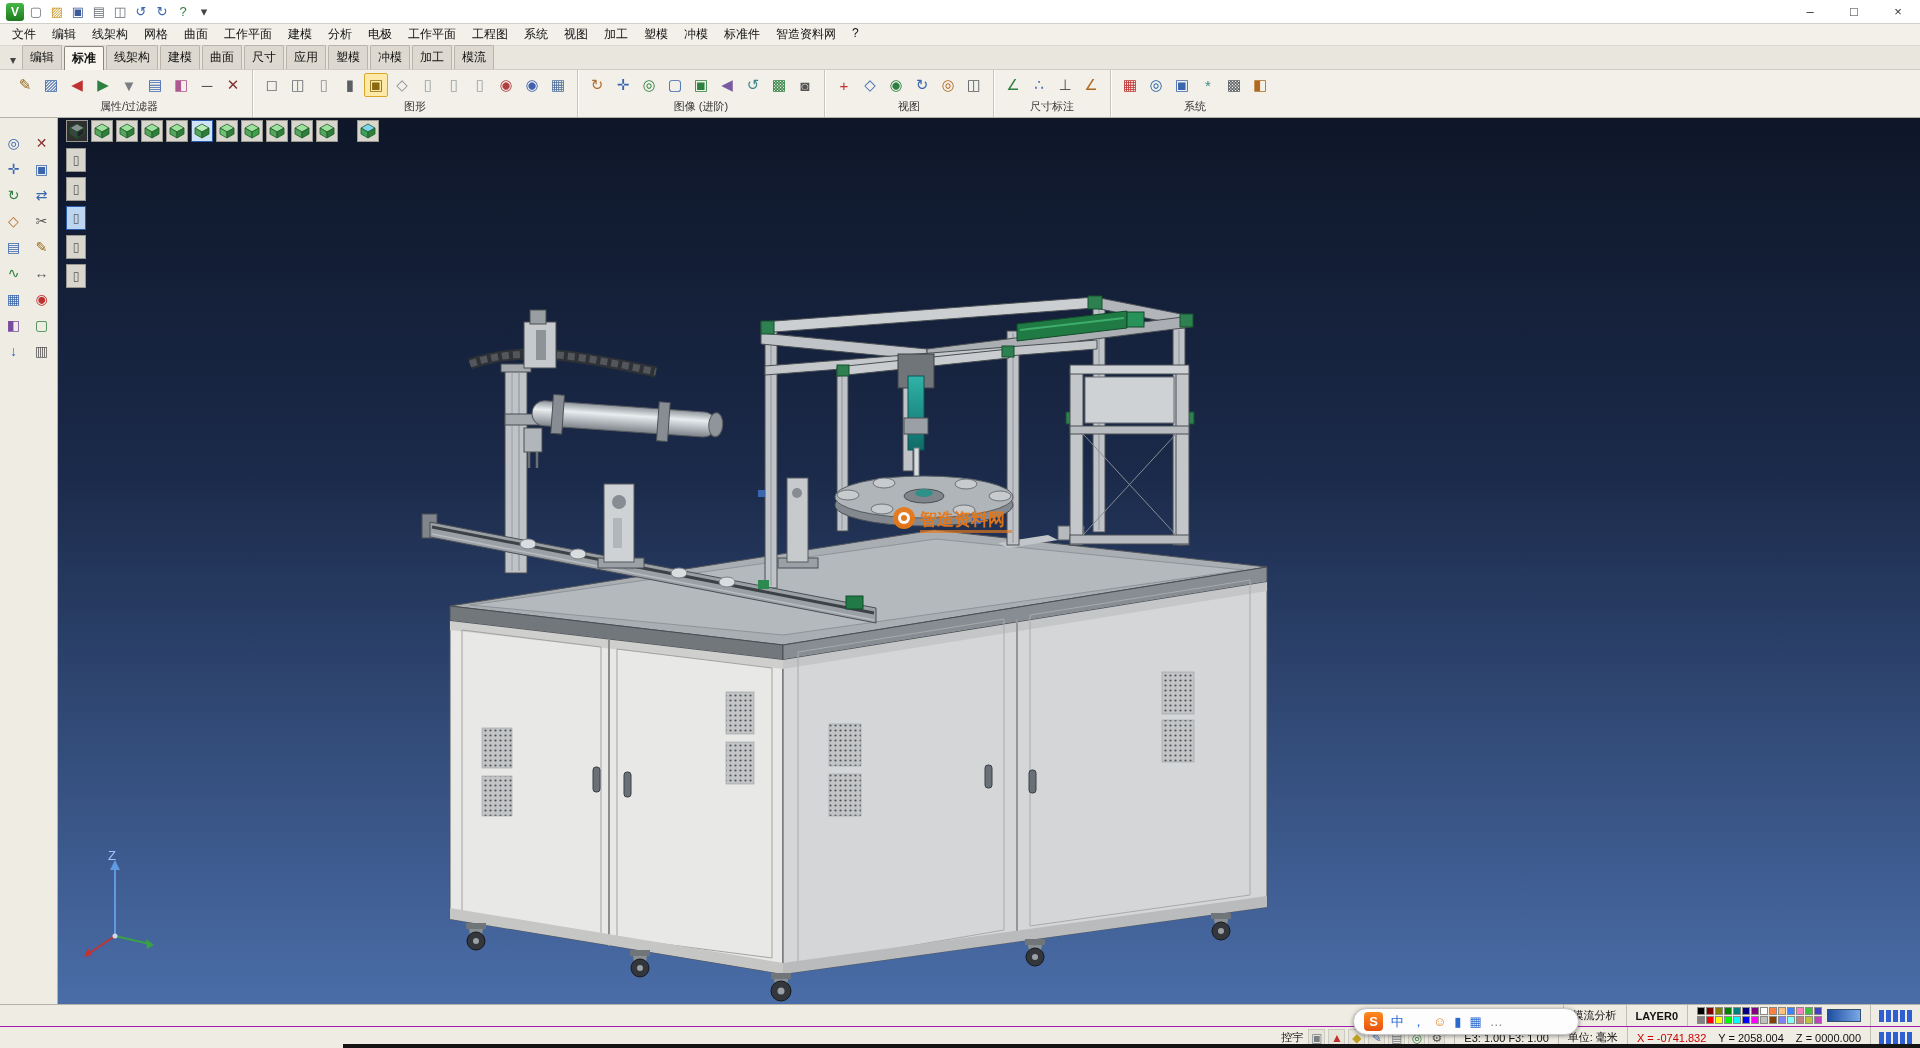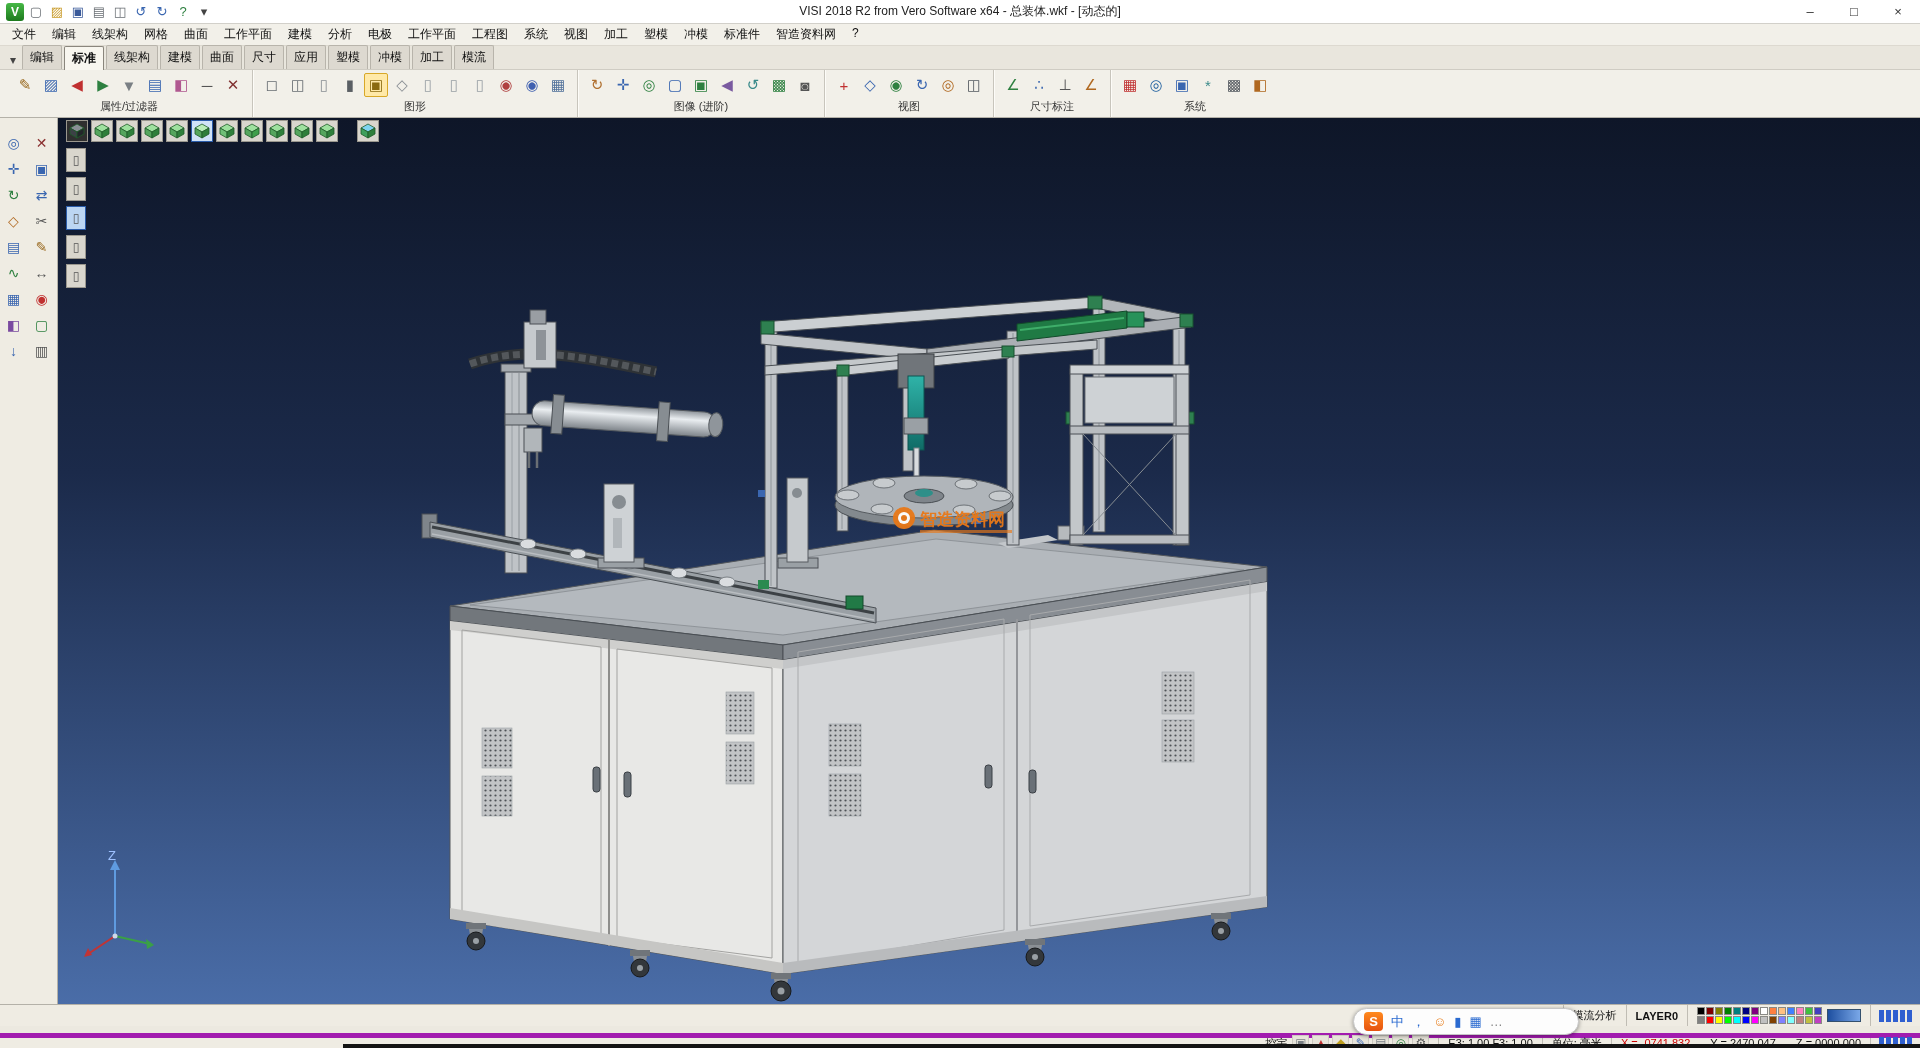--- a/index.html
+++ b/index.html
@@ -46,21 +46,21 @@
   .cube-row { position: absolute; left: 8px; top: 2px; display: flex; gap: 3px; z-index: 5; }
   .cube-tile { width: 22px; height: 22px; background: #d9d6cd; border: 1px solid #9a978e; display: flex; align-items: center; justify-content: center; }
   .cube-tile[data-variant="selected"] { background: #cfe2f7; border-color: #2a5caa; }
   .cube-tile[data-variant="dark"] { background: #2f2f2f; }
   .cube-tile[data-variant="gap"] { margin-left: 16px; }
   .side-btns { position: absolute; left: 8px; top: 30px; display: flex; flex-direction: column; gap: 5px; z-index: 5; }
   .side-btn { width: 20px; height: 24px; background: #d9d6cd; border: 1px solid #9a978e; display: flex; align-items: center; justify-content: center; font-size: 12px; color: #555; }
   .side-btn[data-variant="active"] { background: #bcd6f2; border-color: #2a5caa; }
   
   .status1 { position: absolute; left: 0; right: 0; bottom: 22px; height: 22px; background: #efece3; border-top: 1px solid #b4b1a8; display: flex; align-items: center; font-size: 11px; }
-  .status2 { position: absolute; left: 0; right: 0; bottom: 0; height: 15px; background: #efece3; border-top: 5px solid #a21caf; display: flex; align-items: flex-start; font-size: 11px; }
+  .status2 { position: absolute; left: 0; right: 0; bottom: 0; height: 22px; background: #efece3; border-top: 1px solid #a21caf; display: flex; align-items: flex-start; font-size: 11px; }
   .sp { flex: 1; }
   .spanel { border-left: 1px solid #c0bdb4; padding: 0 9px; display: flex; align-items: center; gap: 5px; height: 100%; white-space: nowrap; }
   .layer-label { font-weight: bold; }
   .palette-grid { display: grid; grid-template-rows: repeat(2, 8px); grid-auto-flow: column; gap: 1px; }
   .pal { width: 8px; height: 8px; border: 1px solid #8a8a86; }
   .blue-box { width: 34px; height: 13px; background: linear-gradient(90deg, #1e4fa0, #7aa8e8); border: 1px solid #33506e; }
   .seg-bar { display: flex; gap: 2px; padding: 0 8px; align-items: center; height: 100%; border-left: 1px solid #c0bdb4; }
   .seg { width: 5px; height: 12px; background: #2f5fd0; }
   .coord-x { color: #cc0000; }
   .status-icon { width: 17px; height: 17px; display: flex; align-items: center; justify-content: center; font-size: 12px; border: 1px solid #cdcac1; background: #e7e4da; }
@@ -85,21 +85,20 @@
           <span class="qat-icon" title="open-file-icon" style="color: rgb(200, 154, 40);">▨</span>
           <span class="qat-icon" title="save-icon" style="color: rgb(58, 90, 154);">▣</span>
           <span class="qat-icon" title="print-icon" style="color: rgb(106, 111, 116);">▤</span>
           <span class="qat-icon" title="preview-icon" style="color: rgb(106, 111, 116);">◫</span>
           <span class="qat-icon" title="undo-icon" style="color: rgb(58, 102, 176);">↺</span>
           <span class="qat-icon" title="redo-icon" style="color: rgb(58, 102, 176);">↻</span>
           <span class="qat-icon" title="help-icon" style="color: rgb(46, 128, 64);">?</span>
           <span class="qat-icon" title="customize-dropdown-icon" style="color: rgb(68, 68, 68);">▾</span>
         </span>
     </div>
-    <div class="title-text">VISI 2018 R2 from Vero Software x64 - 总装体.wkf - [动态的]</div>
     <div class="win-controls">
 
     <span class="win-btn" title="minimize-button">–</span>
         <span class="win-btn" title="maximize-button">□</span>
         <span class="win-btn" title="close-button">×</span>
       </div>
   </div>
 
   <div class="menubar">
     <div class="menu-items">
@@ -643,23 +642,23 @@
           <span class="status-icon" title="target-icon" style="color: rgb(46, 128, 64);">◎</span>
           <span class="status-icon" title="gear-icon" style="color: rgb(85, 85, 85);">⚙</span>
         </span>
     </div>
     <div class="spanel">
       <span>E3: 1.00 F3: 1.00</span>
     </div>
     <div class="spanel">
       <span>单位: 毫米</span>
     </div>
-    <div class="spanel" style="gap:20px">
+    <div class="spanel" style="gap:12px">
       <span class="coord-x">X = -0741.832</span>
-      <span>Y = 2470.047</span>
+      <span>Y = 2058.004</span>
       <span>Z = 0000.000</span>
     </div>
     <div class="seg-bar">
       <span class="seg"></span>
       <span class="seg"></span>
       <span class="seg"></span>
       <span class="seg"></span>
       <span class="seg"></span>
     </div>
   </div>

